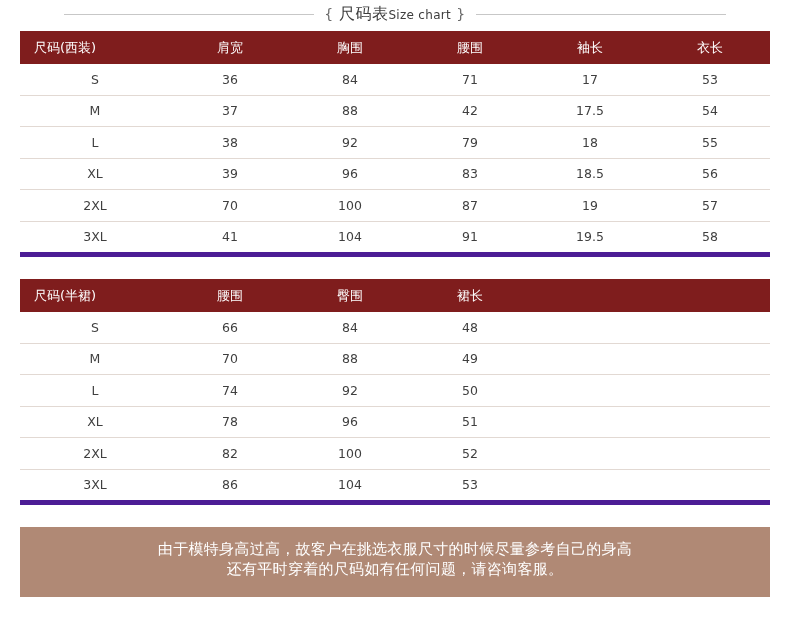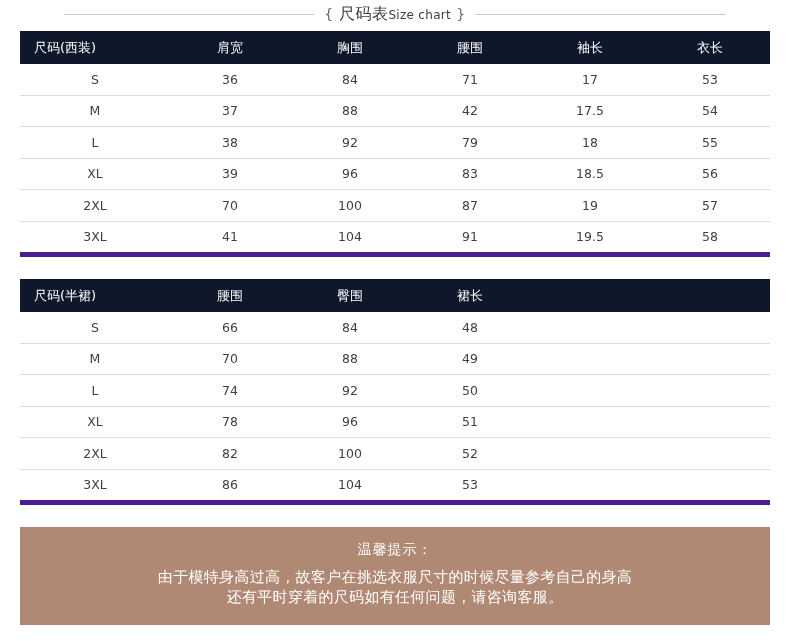--- a/index.html
+++ b/index.html
@@ -72,21 +72,21 @@
   .tbl-wrap {
     margin: 0 20px;
   }
   table {
     width: 750px;
     border-collapse: collapse;
     table-layout: fixed;
     font-size: 12.5px;
   }
   thead th {
-    background: #0f172a;
+    background: #7f1d1d;
     color: #ffffff;
     font-weight: normal;
     height: 31px;
     font-size: 13px;
     border: none;
     text-align: center;
   }
   thead th.first {
     text-align: left;
     padding-left: 14px;
@@ -300,18 +300,17 @@
           <td>86</td>
           <td>104</td>
           <td>53</td>
           <td class="blank"></td>
         </tr>
       </tbody>
     </table>
   </div>
 
   <div class="tips">
-    <div class="tip-title">温馨提示：</div>
     <div class="tip-line">由于模特身高过高，故客户在挑选衣服尺寸的时候尽量参考自己的身高</div>
     <div class="tip-line">还有平时穿着的尺码如有任何问题，请咨询客服。</div>
   </div>
 
 </div>
 
 </body></html>

